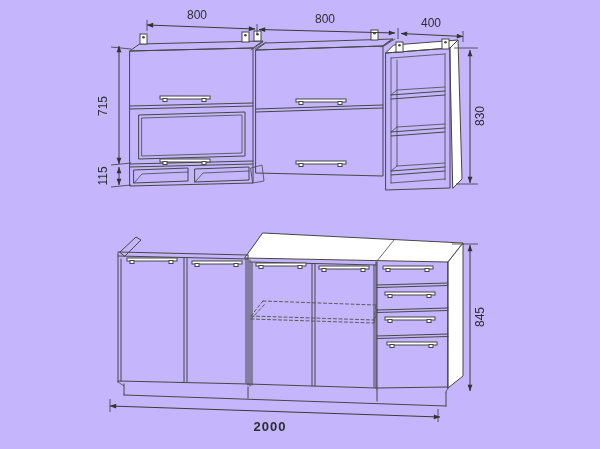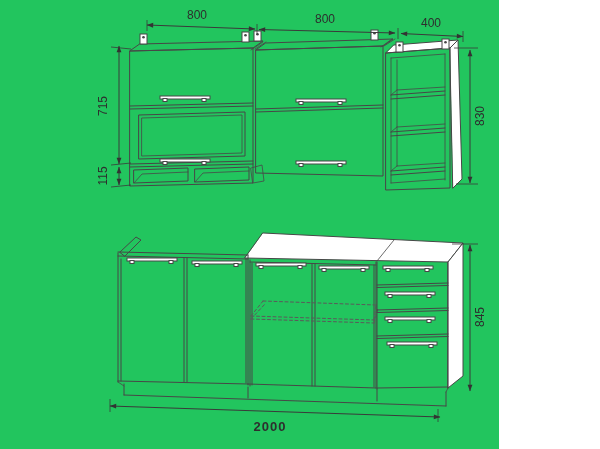--- a/index.html
+++ b/index.html
@@ -1,17 +1,17 @@
 <!DOCTYPE html>
 <html><head>
 <meta charset="utf-8">
 <style>
   html,body { margin:0; padding:0; background:#ffffff; }
   .canvas {
-    position:relative; width:499px; height:449px; background:#22c55e;
+    position:relative; width:600px; height:449px; background:#c4b5fd;
     font-family:"Liberation Sans", sans-serif; overflow:hidden;
   }
   svg { display:block; }
   svg text {
     font-family:"Liberation Sans", sans-serif;
     font-size:12px; fill:#2e2e2e;
     stroke:none;
   }
   svg text.big { font-size:13px; font-weight:bold; letter-spacing:1px; }
   .dash { stroke-dasharray:3 2.5; stroke:#5a5a5a; }

